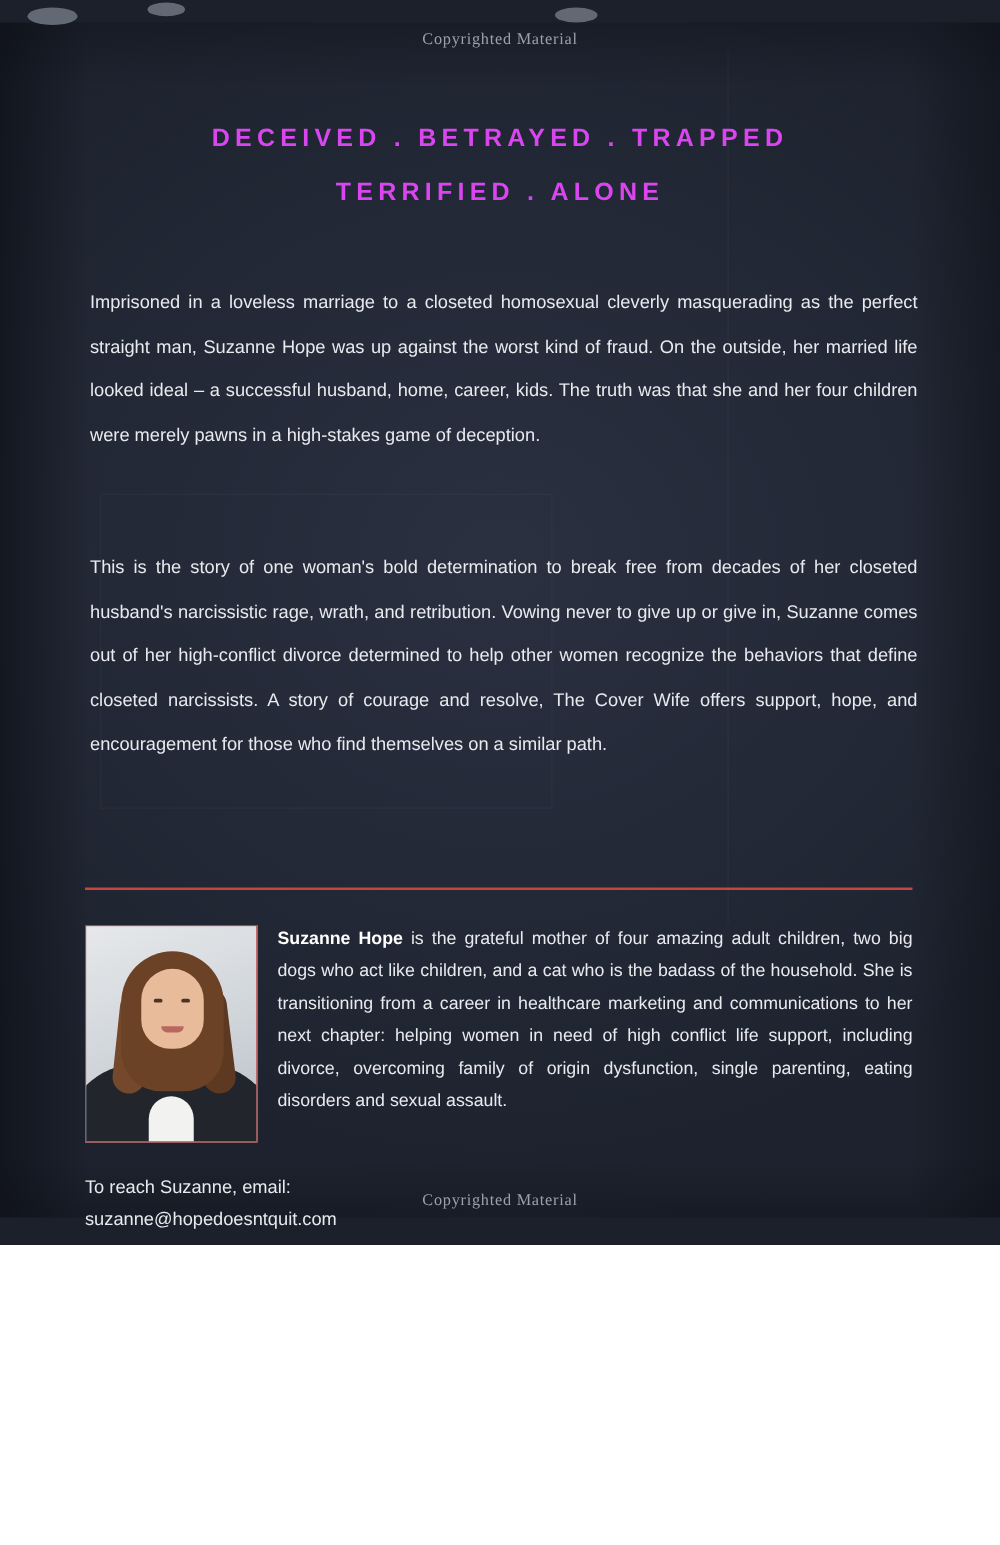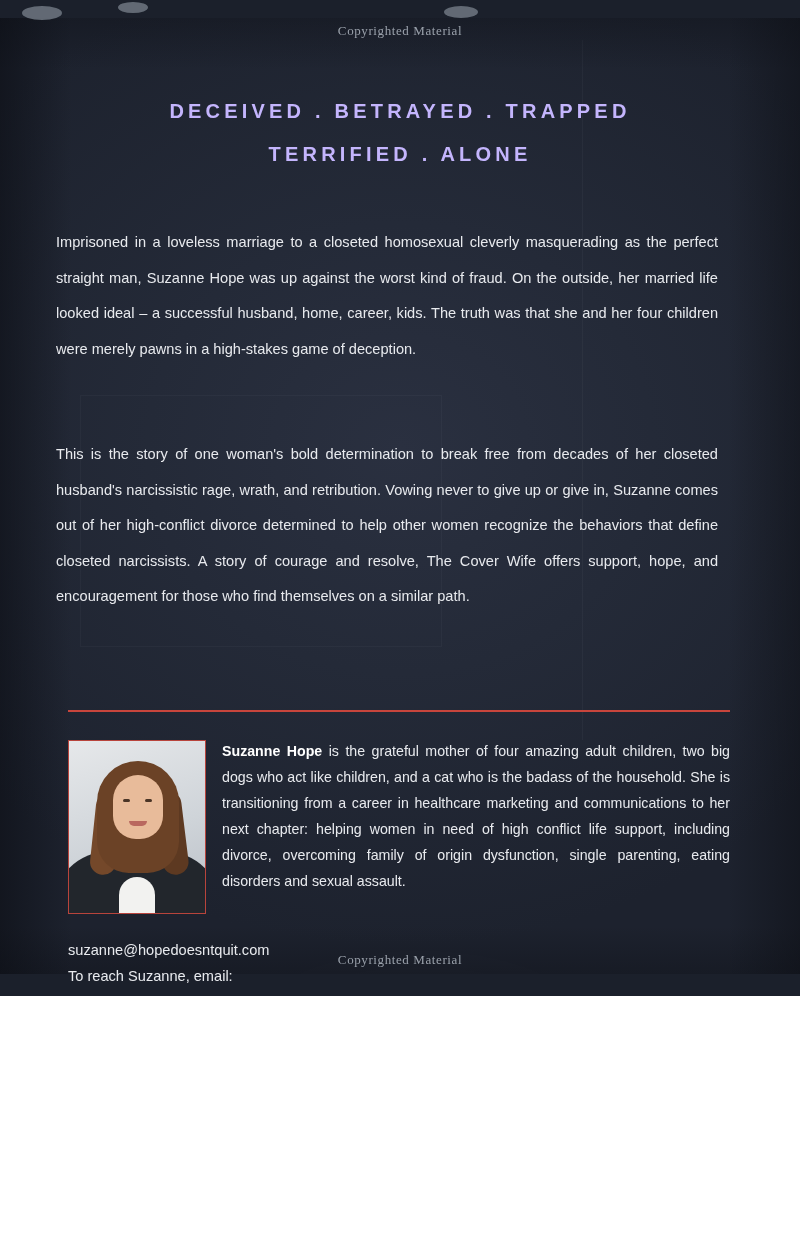--- a/index.html
+++ b/index.html
@@ -75,31 +75,31 @@
   
   .content {
     position: absolute;
     inset: 0;
   }
   .headline {
     position: absolute;
     left: 0;
     width: 800px;
     text-align: center;
-    color: #c4b5fd;
+    color: #d946ef;
     font-size: 20px;
     font-weight: bold;
     letter-spacing: 4.2px;
   }
   .headline.l1 { top: 100px; }
   .headline.l2 { top: 143px; }
 
   .blurb {
     position: absolute;
-    left: 56px;
+    left: 72px;
     width: 662px;
     color: #e8eaee;
     font-size: 14.6px;
     line-height: 35.5px;
     text-align: justify;
     font-weight: 300;
   }
   .blurb.p1 { top: 225px; }
   .blurb.p2 { top: 437px; }
 
@@ -303,22 +303,22 @@
       <div class="ph-eye l"></div>
       <div class="ph-eye r"></div>
       <div class="ph-mouth"></div>
     </div>
 
     <div class="author-bio">
       <b>Suzanne Hope</b><span> is the grateful mother of four amazing adult children, two big dogs who act like children, and a cat who is the badass of the household. She is transitioning from a career in healthcare marketing and communications to her next chapter: helping women in need of high conflict life support, including divorce, overcoming family of origin dysfunction, single parenting, eating disorders and sexual assault.</span>
     </div>
 
     <div class="contact">
+      <div>To reach Suzanne, email:</div>
       <div>suzanne@hopedoesntquit.com</div>
-      <div>To reach Suzanne, email:</div>
     </div>
 
     <div class="barcode-box">
       <div class="isbn-text">ISBN 9781959555766</div>
       <div class="ean5-digits">70000</div>
       <div class="ean13 bars" id="ean13">
           <div class="bar" style="left: 0px; width: 1px; height: 108px;"></div>
           <div class="bar" style="left: 2px; width: 2px; height: 108px;"></div>
           <div class="bar" style="left: 6px; width: 1px; height: 100px;"></div>
           <div class="bar" style="left: 10px; width: 3px; height: 100px;"></div>

